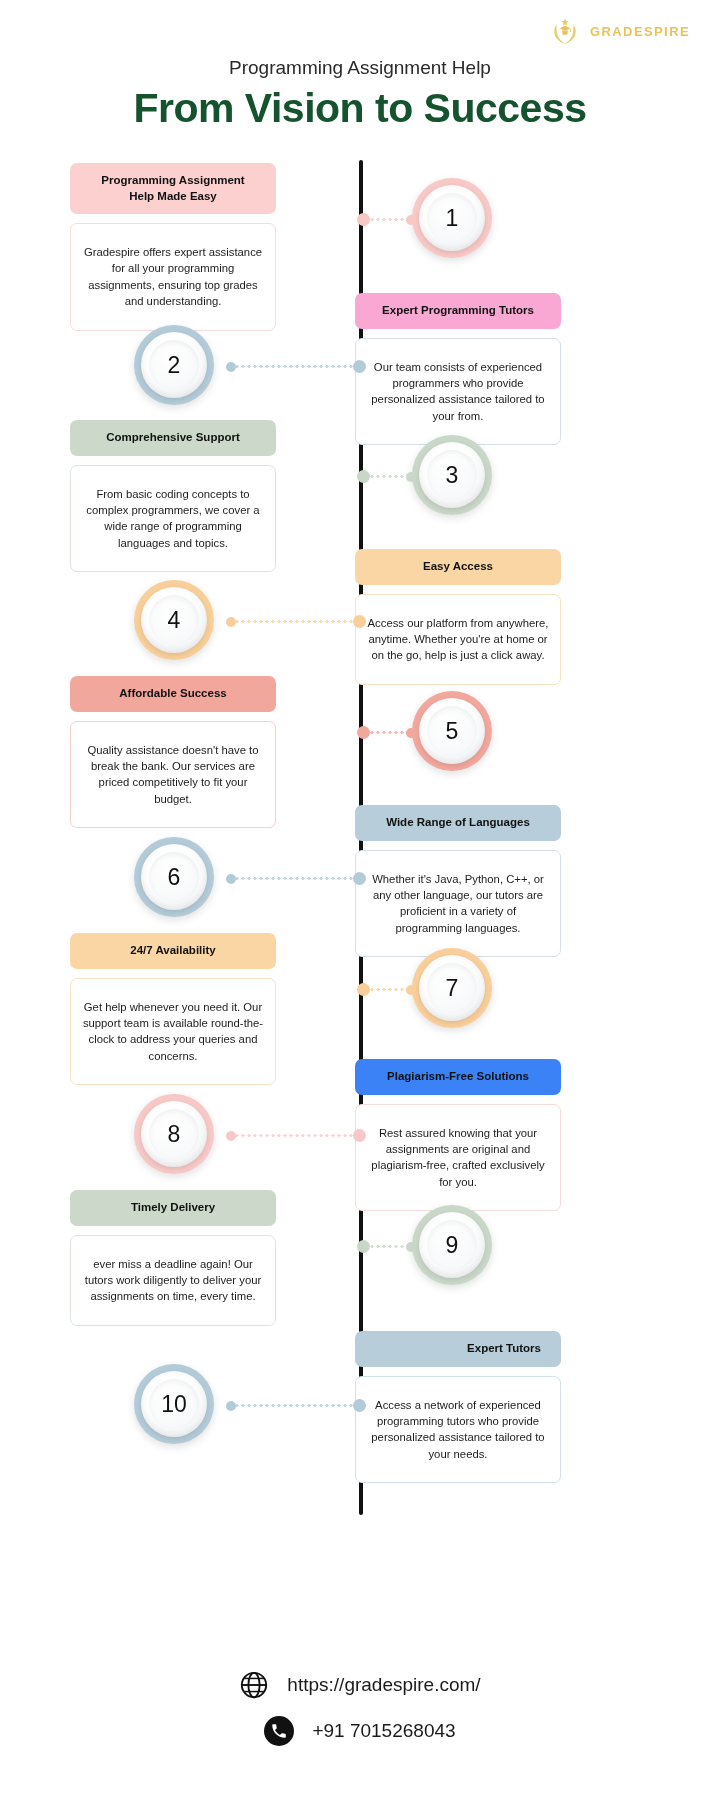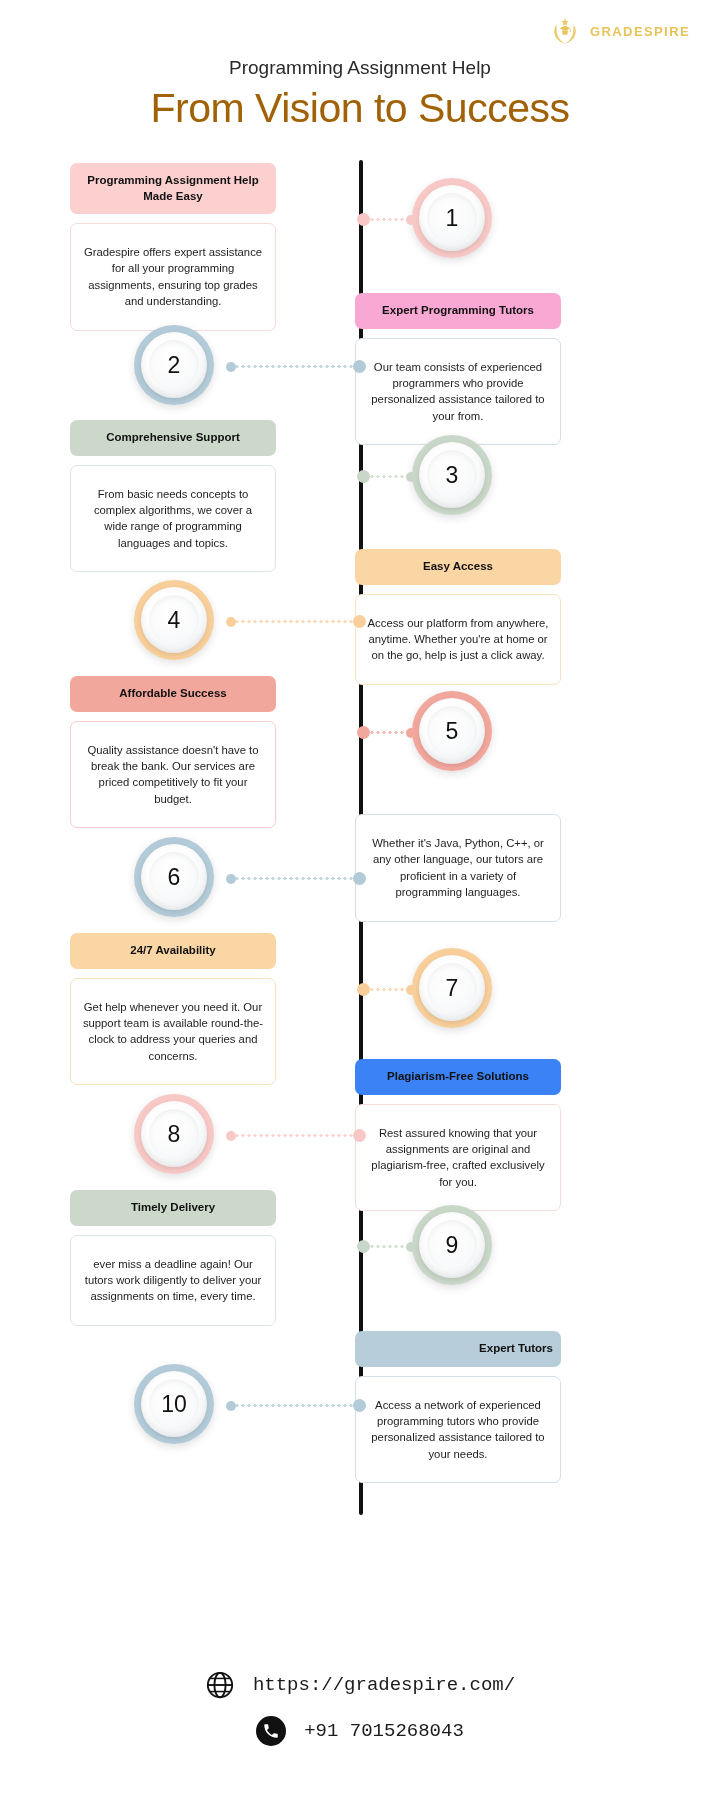--- a/index.html
+++ b/index.html
@@ -19,35 +19,35 @@
   .logo-text{
     font-size:13px; font-weight:bold; letter-spacing:1.4px;
     color:#e8c35a;
   }
   .subtitle{
     position:absolute; top:57px; left:0; width:100%;
     text-align:center; font-size:19px; color:#2a2a2a; font-weight:400;
   }
   .maintitle{
     position:absolute; top:85px; left:0; width:100%;
-    text-align:center; font-size:41px; font-weight:normal;
-    color:#a16207; letter-spacing:-0.5px;
+    text-align:center; font-size:41px; font-weight:bold;
+    color:#14532d; letter-spacing:-0.5px;
   }
   
   .spine{
     position:absolute; left:359px; top:160px;
     width:4px; height:1355px; background:#111; border-radius:2px;
   }
   
   .row{ position:absolute; left:0; width:720px; }
   .card{
     position:absolute; width:206px;
   }
   .card-header{
-    border-radius:7px; padding:10px 8px;
+    border-radius:7px; padding:10px 20px;
     font-size:11.5px; font-weight:bold; text-align:center;
     color:#111; line-height:1.35;
   }
   .card-body{
     margin-top:9px; border-radius:7px;
     padding:20px 10px; font-size:11.3px; line-height:1.45;
     text-align:center; color:#1d1d1d; background:#fff;
     border:1px solid #e4e4e4;
   }
   
@@ -79,21 +79,21 @@
     background-size:6px 3px; background-repeat:repeat-x;
     opacity:.75;
   }
   .dot{
     position:absolute; width:13px; height:13px; border-radius:50%;
     top:-5px;
   }
   .dot.small{ width:10px; height:10px; top:-3.5px; }
   
   .footer{
-    position:absolute; left:0; bottom:38px; width:100%;font-family:Liberation Mono, monospace;
+    position:absolute; left:0; bottom:38px; width:100%;
   }
   .frow{
     display:flex; align-items:center; justify-content:center;
     gap:18px; margin-bottom:16px;
   }
   .frow .txt{ font-size:19px; color:#1b1b1b; }
   .ficon{ width:30px; height:30px; flex:0 0 30px; }
   .ficon.phone{
     background:#111; border-radius:50%;
     display:flex; align-items:center; justify-content:center;
@@ -152,21 +152,21 @@
       </div>
       <div class="conn" style="color: rgb(179, 203, 216); left: 228px; width: 133px; top: 365px;">
         <div class="dots"></div>
         <div class="dot" style="background: rgb(179, 203, 216); left: 125px;"></div>
         <div class="dot small" style="background: rgb(179, 203, 216); left: -2px;"></div>
       </div>
     </div>
     <div class="row">
       <div class="card" style="left: 70px; top: 420px;">
         <div class="card-header" style="background: rgb(204, 217, 202);">Comprehensive Support</div>
-        <div class="card-body" style="border-color: rgb(221, 230, 220);">From basic needs concepts to complex algorithms, we cover a wide range of programming languages and topics.</div>
+        <div class="card-body" style="border-color: rgb(221, 230, 220);">From basic coding concepts to complex programmers, we cover a wide range of programming languages and topics.</div>
       </div>
       <div class="badge" style="left: 412px; top: 435px;">
         <div class="ring" style="background: rgb(201, 215, 200); box-shadow: rgba(0, 0, 0, 0.12) 0px 3px 8px;"></div>
         <div class="inner"></div>
         <div class="inner2"></div>
         <div class="num">3</div>
       </div>
       <div class="conn" style="color: rgb(201, 215, 200); left: 363px; width: 49px; top: 475px;">
         <div class="dots"></div>
         <div class="dot" style="background: rgb(201, 215, 200); left: -6px;"></div>
@@ -202,20 +202,21 @@
         <div class="num">5</div>
       </div>
       <div class="conn" style="color: rgb(242, 167, 157); left: 363px; width: 49px; top: 731px;">
         <div class="dots"></div>
         <div class="dot" style="background: rgb(242, 167, 157); left: -6px;"></div>
         <div class="dot small" style="background: rgb(242, 167, 157); left: 43px;"></div>
       </div>
     </div>
     <div class="row">
       <div class="card" style="left: 355px; top: 805px;">
+        <div class="card-header" style="background: rgb(183, 205, 217);">Wide Range of Languages</div>
         <div class="card-body" style="border-color: rgb(212, 224, 231);">Whether it's Java, Python, C++, or any other language, our tutors are proficient in a variety of programming languages.</div>
       </div>
       <div class="badge" style="left: 134px; top: 837px;">
         <div class="ring" style="background: rgb(179, 203, 216); box-shadow: rgba(0, 0, 0, 0.12) 0px 3px 8px;"></div>
         <div class="inner"></div>
         <div class="inner2"></div>
         <div class="num">6</div>
       </div>
       <div class="conn" style="color: rgb(179, 203, 216); left: 228px; width: 133px; top: 877px;">
         <div class="dots"></div>

